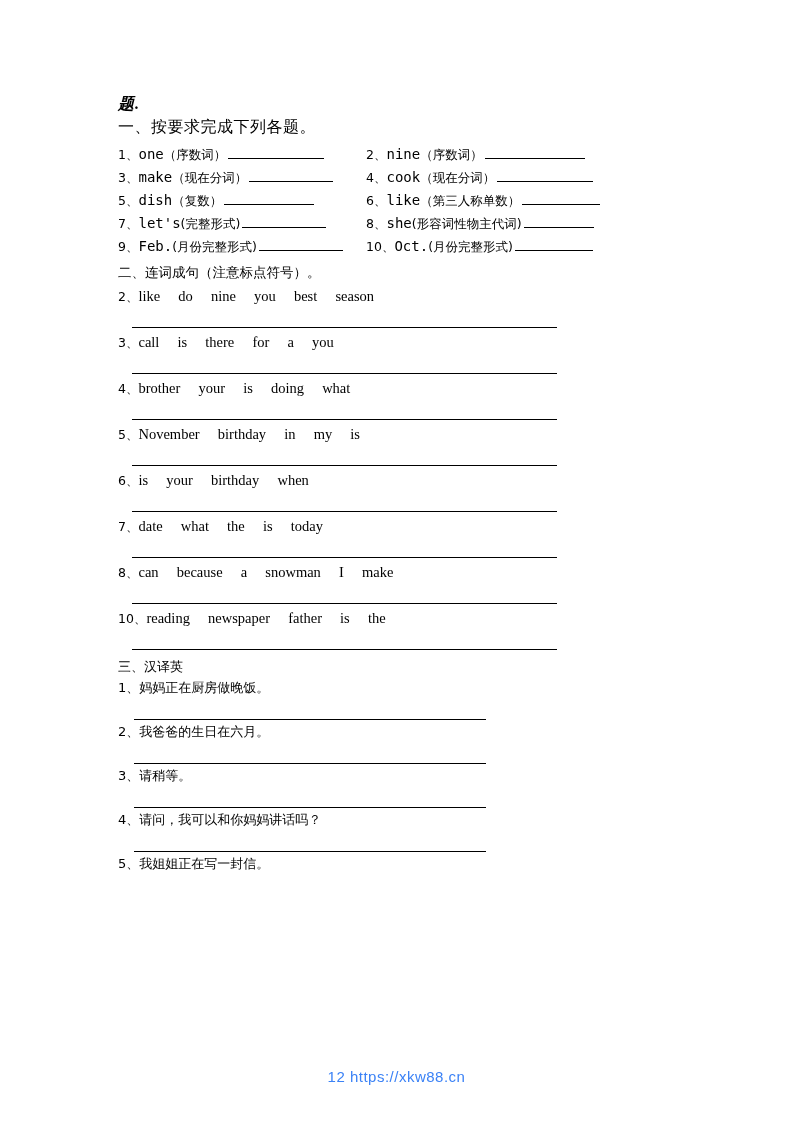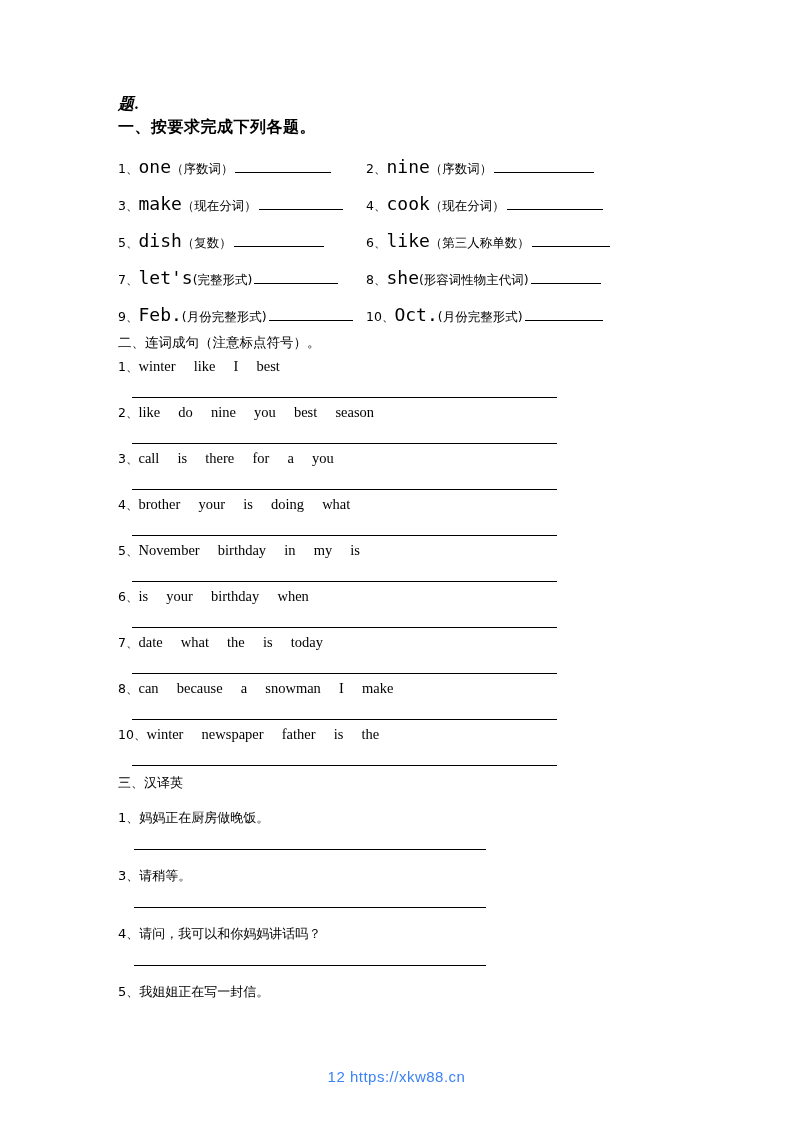--- a/index.html
+++ b/index.html
@@ -32,21 +32,21 @@
     font-weight: bold;
     font-style: italic;
     font-size: 16px;
     letter-spacing: 1px;
     margin: 0 0 4px 0;
     line-height: 18px;
   }
   .section-head {
     font-family: "DejaVu Sans", sans-serif;
     font-size: 16px;
-    font-weight: bold;
+    font-weight: normal;
     margin: 3px 0 6px 0;
     line-height: 20px;
     letter-spacing: 0.5px;
   }
   .section-head-sm {
     font-family: Liberation Sans, sans-serif;
     font-size: 13px;
     margin: 8px 0 2px 0;
     line-height: 18px;
   }
@@ -68,22 +68,21 @@
     align-items: baseline;
     white-space: nowrap;
   }
   .p1-cell.left { width: 248px; }
   .p1-cell .lbl {
     font-family: "DejaVu Sans", sans-serif;
     font-size: 12.5px;
   }
   .p1-cell .en {
     font-family: "DejaVu Sans Mono", monospace;
-    font-size: 18px;
-    margin-top: 12px;
+    font-size: 14px;
   }
   .blank {
     display: inline-block;
     border-bottom: 1px solid #000;
     height: 13px;
     margin-left: 2px;
   }
   .b90 { width: 90px; }
   .b96 { width: 96px; }
   .b100 { width: 100px; }
@@ -109,21 +108,21 @@
     display: inline-block;
   }
   .answer-line {
     border-bottom: 1px solid #000;
     height: 20px;
     margin-left: 14px;
   }
   .al-425 { width: 425px; }
 
   
-  .s3-item { margin-top: 16px; }
+  .s3-item { margin-top: 2px; }
   .s3-cn {
     font-family: "DejaVu Sans", sans-serif;
     font-size: 13px;
     line-height: 20px;
   }
   .s3-line {
     border-bottom: 1px solid #000;
     height: 21px;
     margin-left: 16px;
     width: 352px;
@@ -221,26 +220,20 @@
             <span class="lbl">(月份完整形式)</span>
             <span class="blank b78"></span>
         </div>
       </div>
     </div>
 
     <div class="section-head-cn">二、连词成句（注意标点符号）。</div>
 
     <div>
 
-      <div class="s2-item">
-        <div class="s2-words">
-          <span class="num">1、</span><span class="w">winter</span>&nbsp;&nbsp;&nbsp;&nbsp;&nbsp;<span class="w">like</span>&nbsp;&nbsp;&nbsp;&nbsp;&nbsp;<span class="w">I</span>&nbsp;&nbsp;&nbsp;&nbsp;&nbsp;<span class="w">best</span>
-        </div>
-        <div class="answer-line al-425"></div>
-      </div>
 
       <div class="s2-item">
         <div class="s2-words">
           <span class="num">2、</span><span class="w">like</span>&nbsp;&nbsp;&nbsp;&nbsp;&nbsp;<span class="w">do</span>&nbsp;&nbsp;&nbsp;&nbsp;&nbsp;<span class="w">nine</span>&nbsp;&nbsp;&nbsp;&nbsp;&nbsp;<span class="w">you</span>&nbsp;&nbsp;&nbsp;&nbsp;&nbsp;<span class="w">best</span>&nbsp;&nbsp;&nbsp;&nbsp;&nbsp;<span class="w">season</span>
         </div>
         <div class="answer-line al-425"></div>
       </div>
 
       <div class="s2-item">
         <div class="s2-words">
@@ -280,33 +273,39 @@
       <div class="s2-item">
         <div class="s2-words">
           <span class="num">8、</span><span class="w">can</span>&nbsp;&nbsp;&nbsp;&nbsp;&nbsp;<span class="w">because</span>&nbsp;&nbsp;&nbsp;&nbsp;&nbsp;<span class="w">a</span>&nbsp;&nbsp;&nbsp;&nbsp;&nbsp;<span class="w">snowman</span>&nbsp;&nbsp;&nbsp;&nbsp;&nbsp;<span class="w">I</span>&nbsp;&nbsp;&nbsp;&nbsp;&nbsp;<span class="w">make</span>
         </div>
         <div class="answer-line al-425"></div>
       </div>
 
 
       <div class="s2-item">
         <div class="s2-words">
-          <span class="num">10、</span><span class="w">winter</span>&nbsp;&nbsp;&nbsp;&nbsp;&nbsp;<span class="w">newspaper</span>&nbsp;&nbsp;&nbsp;&nbsp;&nbsp;<span class="w">father</span>&nbsp;&nbsp;&nbsp;&nbsp;&nbsp;<span class="w">is</span>&nbsp;&nbsp;&nbsp;&nbsp;&nbsp;<span class="w">the</span>
+          <span class="num">10、</span><span class="w">reading</span>&nbsp;&nbsp;&nbsp;&nbsp;&nbsp;<span class="w">newspaper</span>&nbsp;&nbsp;&nbsp;&nbsp;&nbsp;<span class="w">father</span>&nbsp;&nbsp;&nbsp;&nbsp;&nbsp;<span class="w">is</span>&nbsp;&nbsp;&nbsp;&nbsp;&nbsp;<span class="w">the</span>
         </div>
         <div class="answer-line al-425"></div>
       </div>
 
     </div>
 
     <div class="section-head-sm">三、汉译英</div>
 
     <div>
       <div class="s3-item">
         <div class="s3-cn">
           <span>1、</span><span>妈妈正在厨房做晚饭。</span>
+        </div>
+        <div class="s3-line"></div>
+      </div>
+      <div class="s3-item">
+        <div class="s3-cn">
+          <span>2、</span><span>我爸爸的生日在六月。</span>
         </div>
         <div class="s3-line"></div>
       </div>
       <div class="s3-item">
         <div class="s3-cn">
           <span>3、</span><span>请稍等。</span>
         </div>
         <div class="s3-line"></div>
       </div>
       <div class="s3-item">

